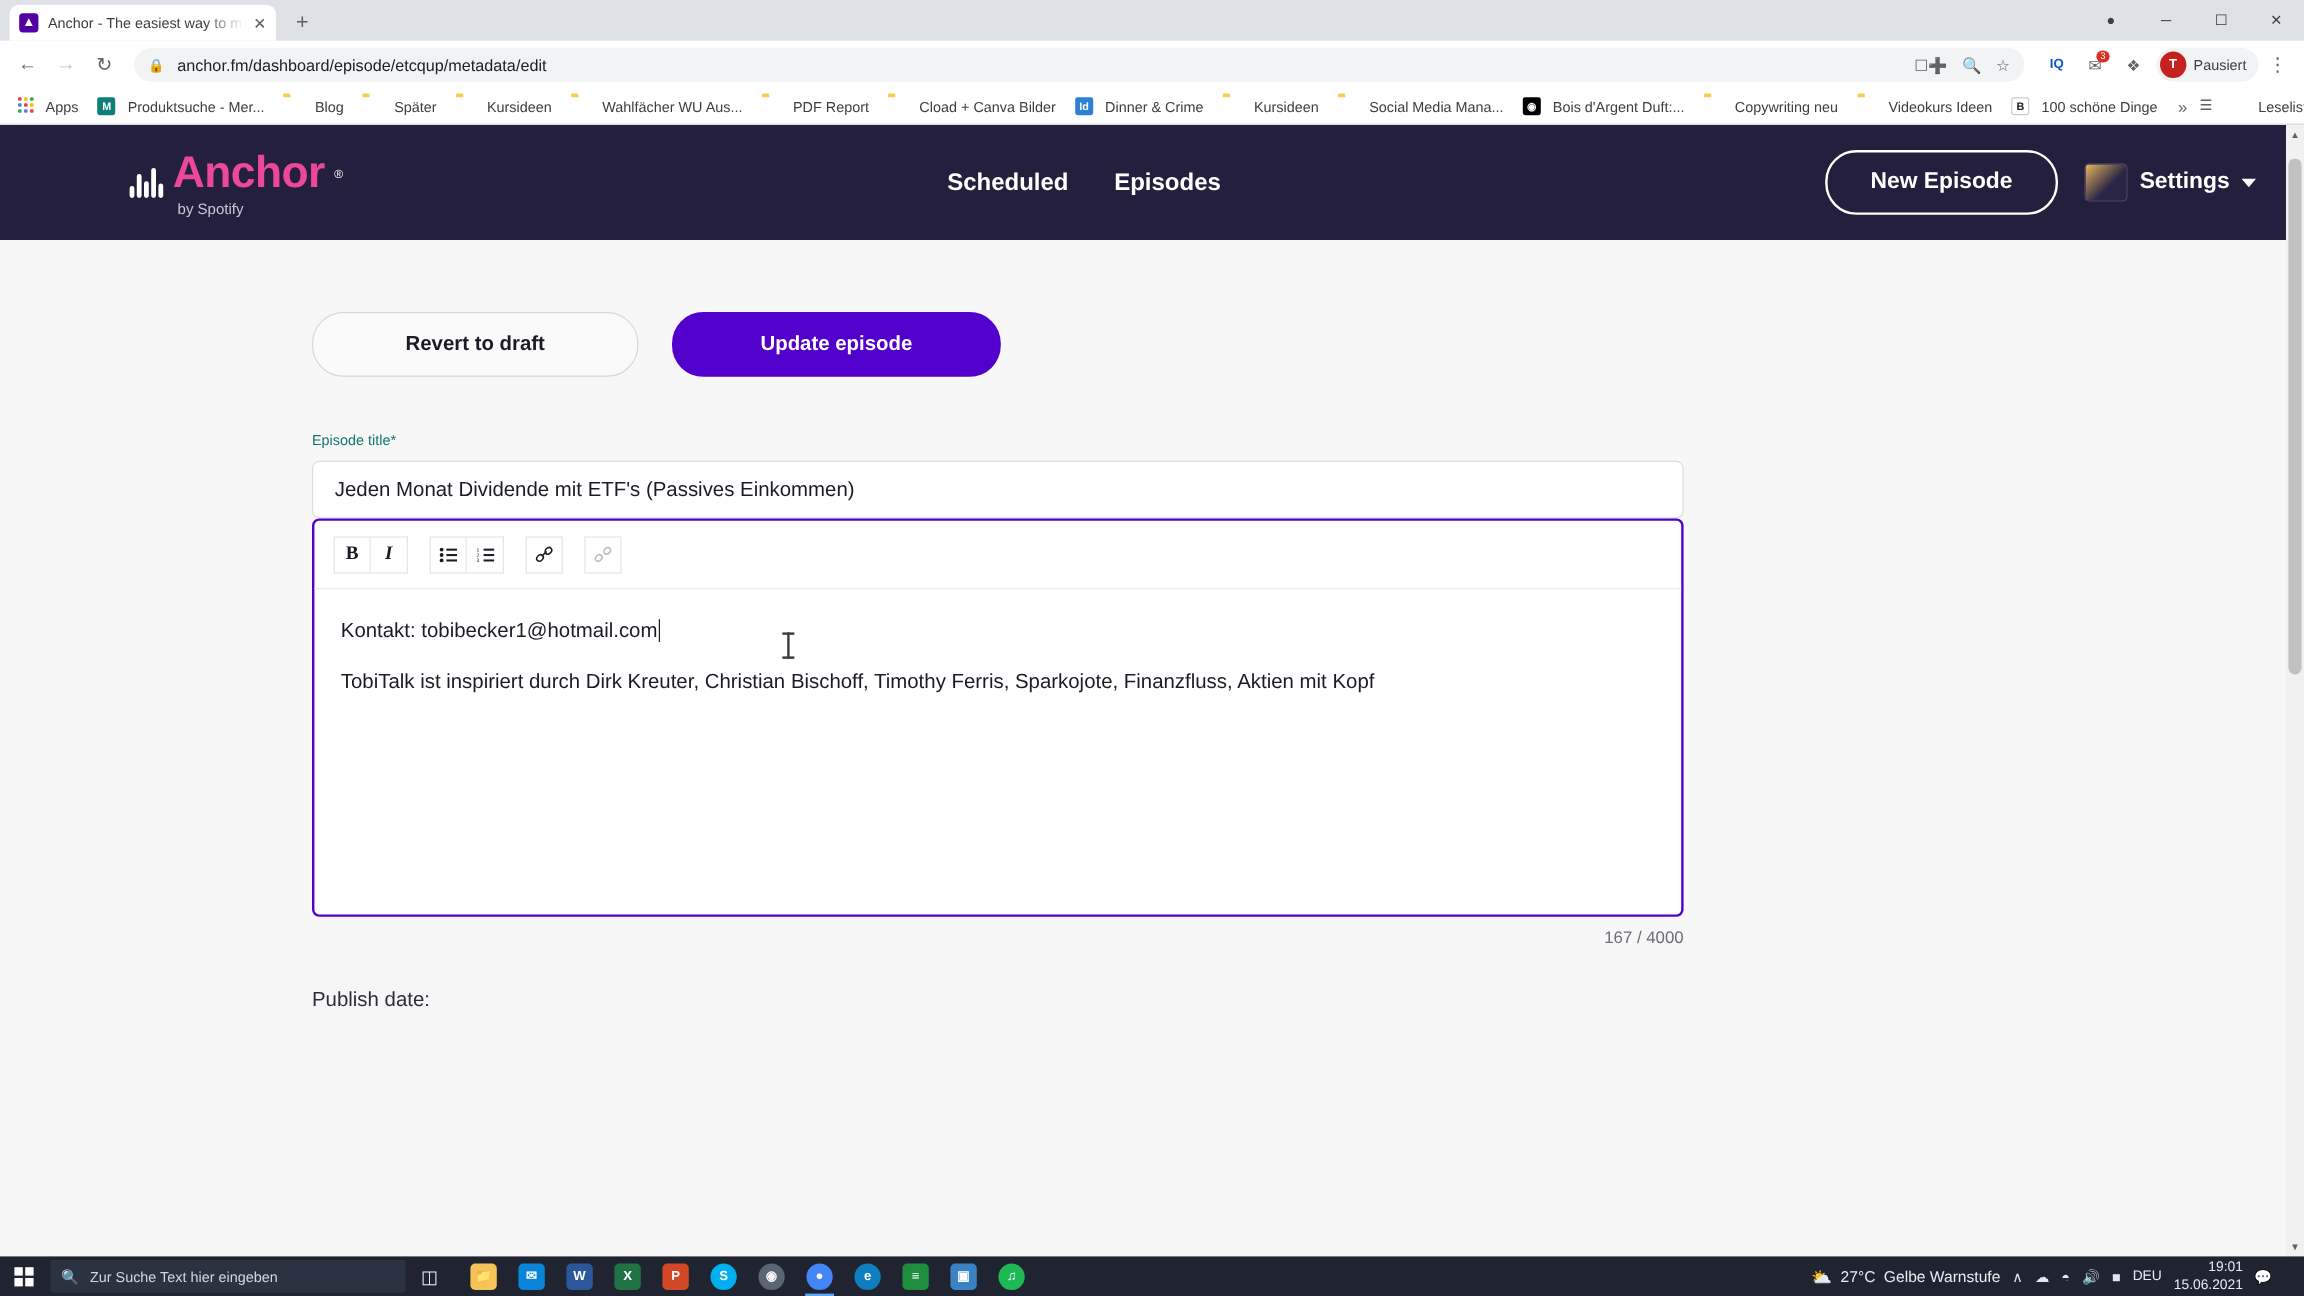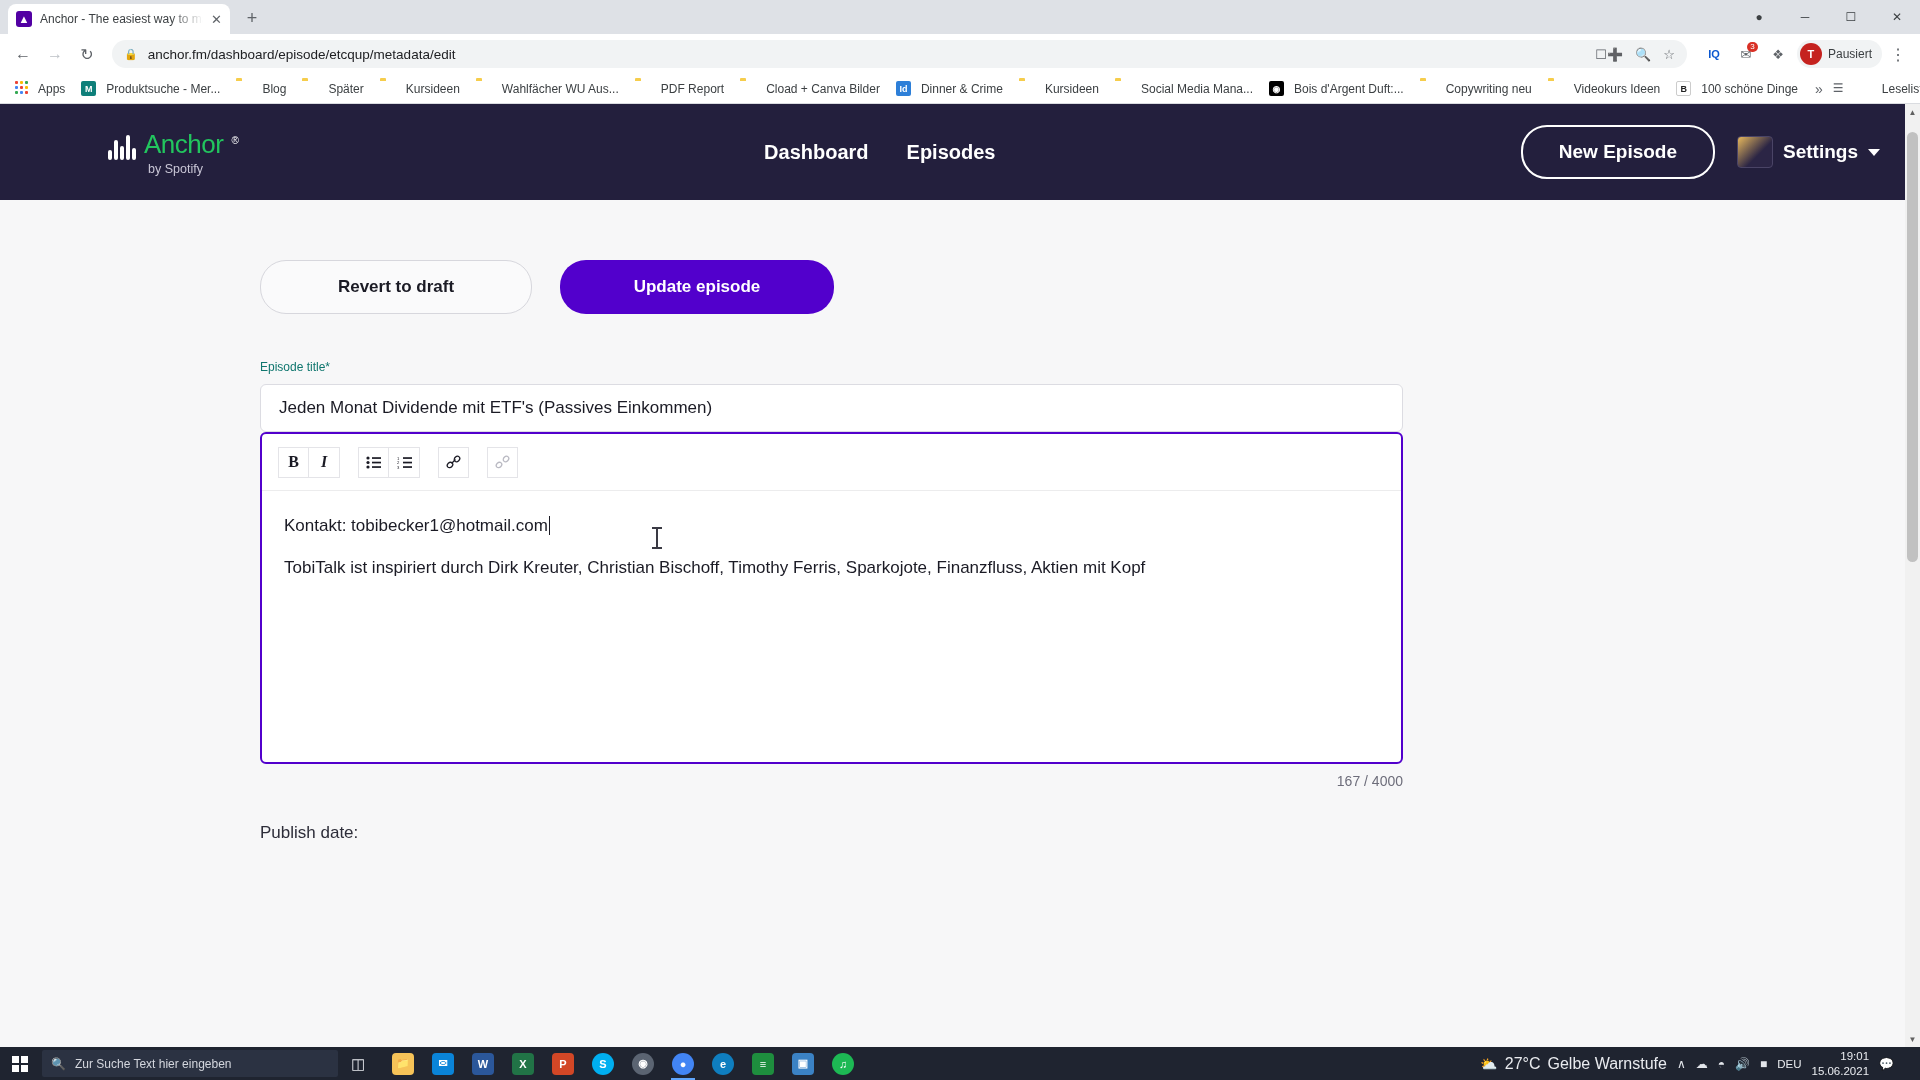--- a/index.html
+++ b/index.html
@@ -131,21 +131,21 @@
   .page { flex: 1; background: #f7f7f8; position: relative; overflow: hidden; }
 
   .anchor-nav {
     height: 96px; background: #231f3d; display: flex; align-items: center;
     padding: 0 40px;
   }
   .logo-wrap { display: flex; flex-direction: column; align-items: flex-start; margin-left: 68px; }
   .logo-row { display: flex; align-items: flex-end; gap: 8px; }
   .logo-mark { display: flex; align-items: flex-end; gap: 2px; height: 26px; }
   .logo-mark span { display:block; width: 4px; background:#fff; border-radius:2px; }
-  .logo-text { color: #22c55e; font-size: 26px; font-weight: normal; letter-spacing: -0.5px; }
+  .logo-text { color: #ec4899; font-size: 37px; font-weight: bold; letter-spacing: -0.5px; }
   .logo-reg { color:#fff; font-size: 10px; margin-bottom: 14px; }
   .logo-sub { color: #c9c6d6; font-size: 12.5px; margin-left: 40px; margin-top: 2px; }
 
   .nav-center { flex: 1; display: flex; justify-content: center; gap: 38px; }
   .nav-link { color: #ffffff; font-size: 20px; font-weight: bold; }
 
   .nav-right { display: flex; align-items: center; gap: 22px; }
   .new-ep-btn {
     border: 2px solid #ffffff; border-radius: 26px; color: #fff;
     font-size: 19px; font-weight: bold; padding: 14px 36px; background: transparent;
@@ -262,21 +262,21 @@
     position: relative;
   }
   .tb-app .gl { width: 22px; height: 22px; border-radius: 4px; display:flex;
                 align-items:center; justify-content:center; font-size:11px; color:#fff; font-weight:bold;}
   .tb-app.active::after {
     content:""; position:absolute; bottom:0; left:7px; right:7px; height:2px; background:#60a5fa;
   }
   .tray { margin-left: auto; display: flex; align-items: center; gap: 10px; padding-right: 10px; }
   .weather { display:flex; align-items:center; gap:7px; }
   .weather .wi { font-size: 14px; }
-  .weather .wt { color:#e9ebef; font-size: 16px; }
+  .weather .wt { color:#e9ebef; font-size: 13px; }
   .tray-ic { color:#e3e6eb; font-size: 12px; }
   .clock { color:#e9ebef; font-size: 11.5px; line-height: 1.25; text-align: right; }
   .lang { color:#e9ebef; font-size: 11.5px; }
   .notif-edge { width: 6px; height: 33px; }
 </style>
 </head>
 <body>
 
 <div class="browser">
 
@@ -413,21 +413,21 @@
               <span style="height:14px"></span>
               <span style="height:25px"></span>
               <span style="height:12px"></span>
           </span>
           <span class="logo-text">Anchor</span>
           <span class="logo-reg">®</span>
         </div>
         <span class="logo-sub">by Spotify</span>
       </div>
       <div class="nav-center">
-        <a class="nav-link">Dashboard</a>
+        <a class="nav-link">Scheduled</a>
         <a class="nav-link">Episodes</a>
       </div>
       <div class="nav-right">
         <button class="new-ep-btn">New Episode</button>
         <div class="settings-wrap">
           <span class="avatar-img"></span>
           <span class="settings-txt">Settings</span>
           <span class="caret"></span>
         </div>
       </div>

